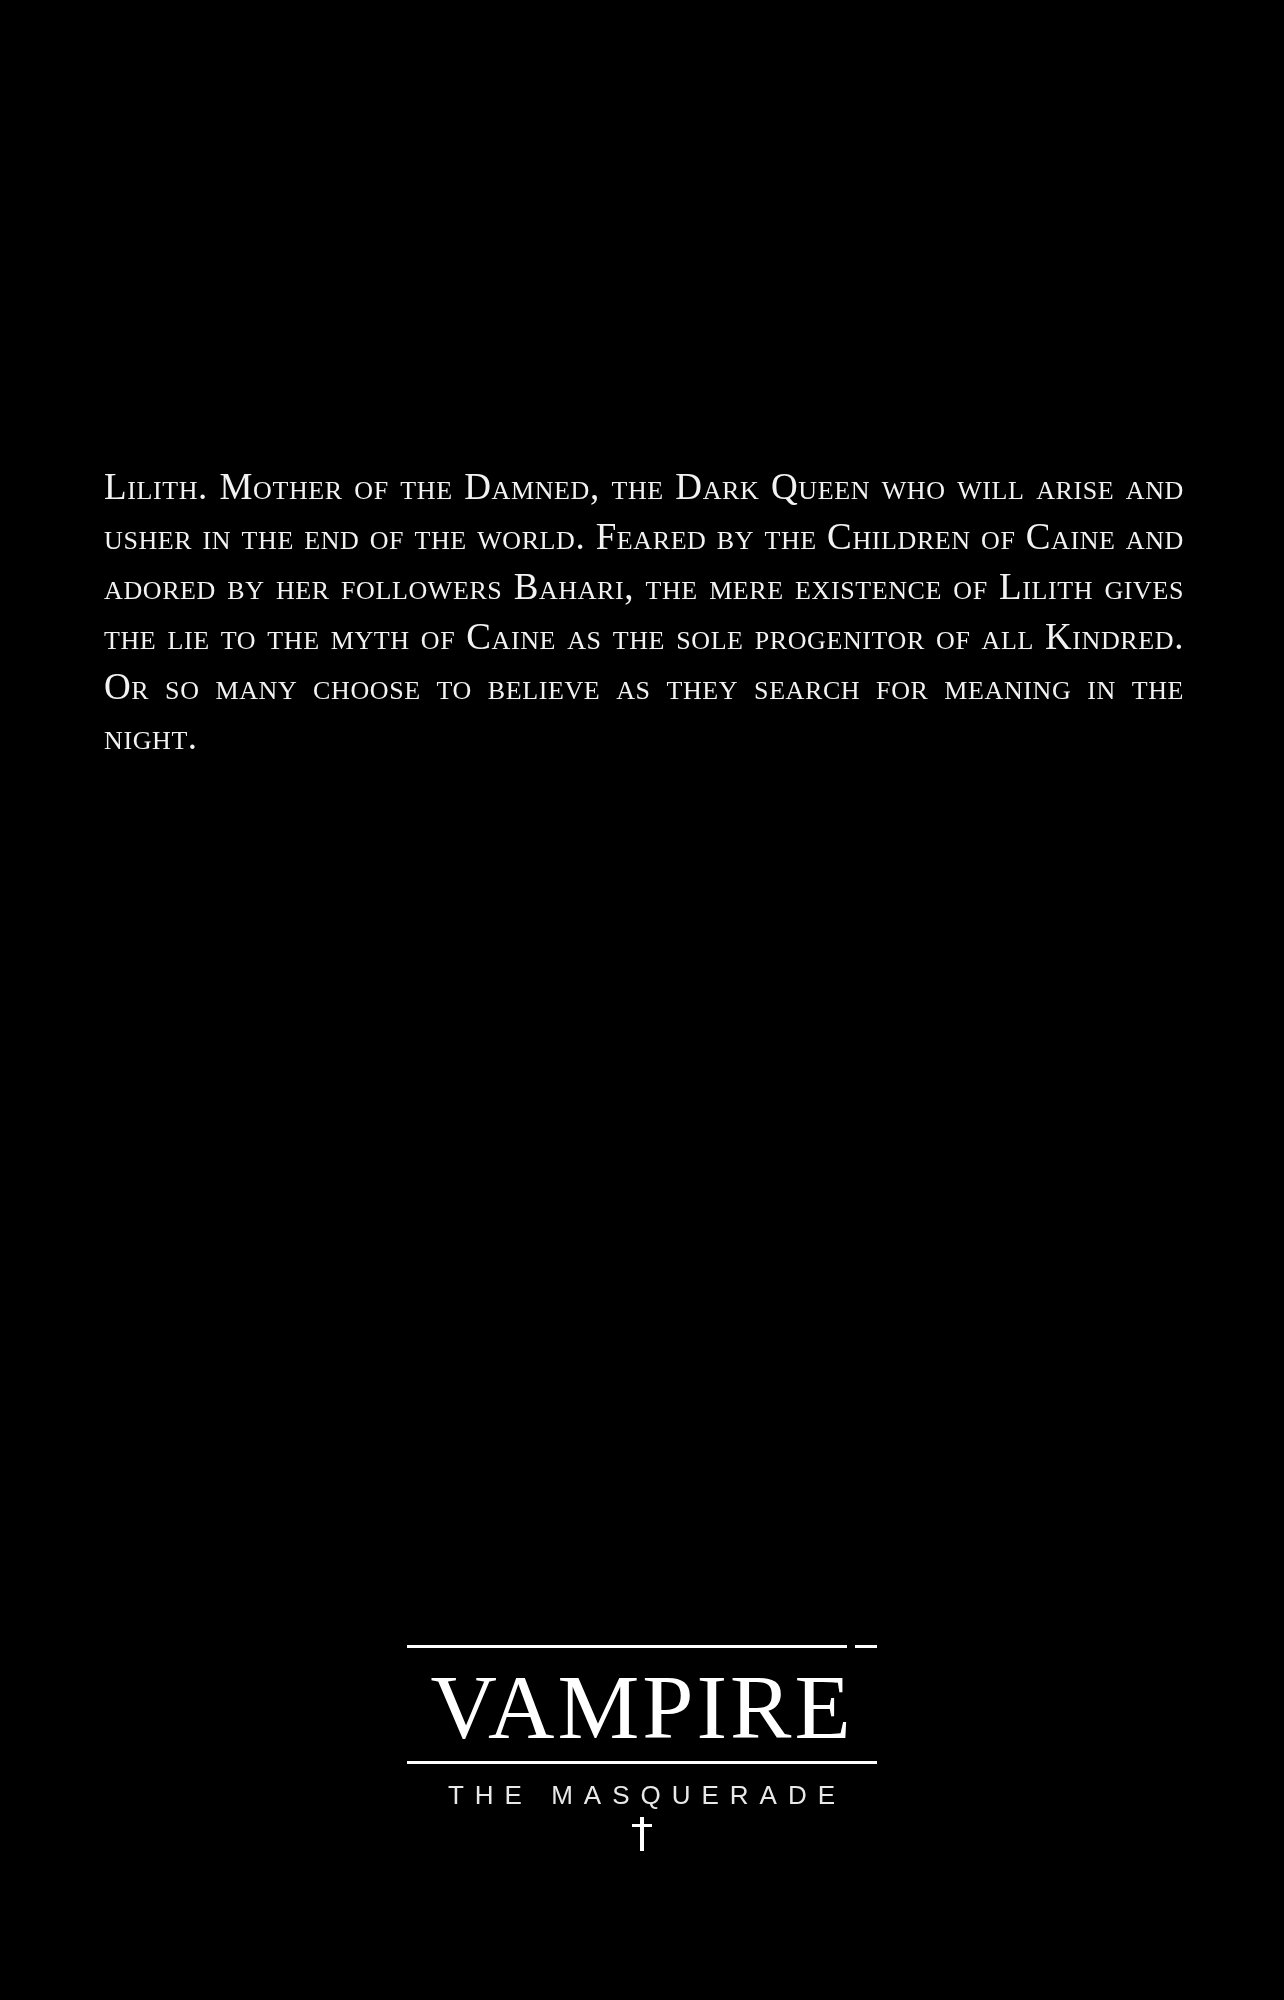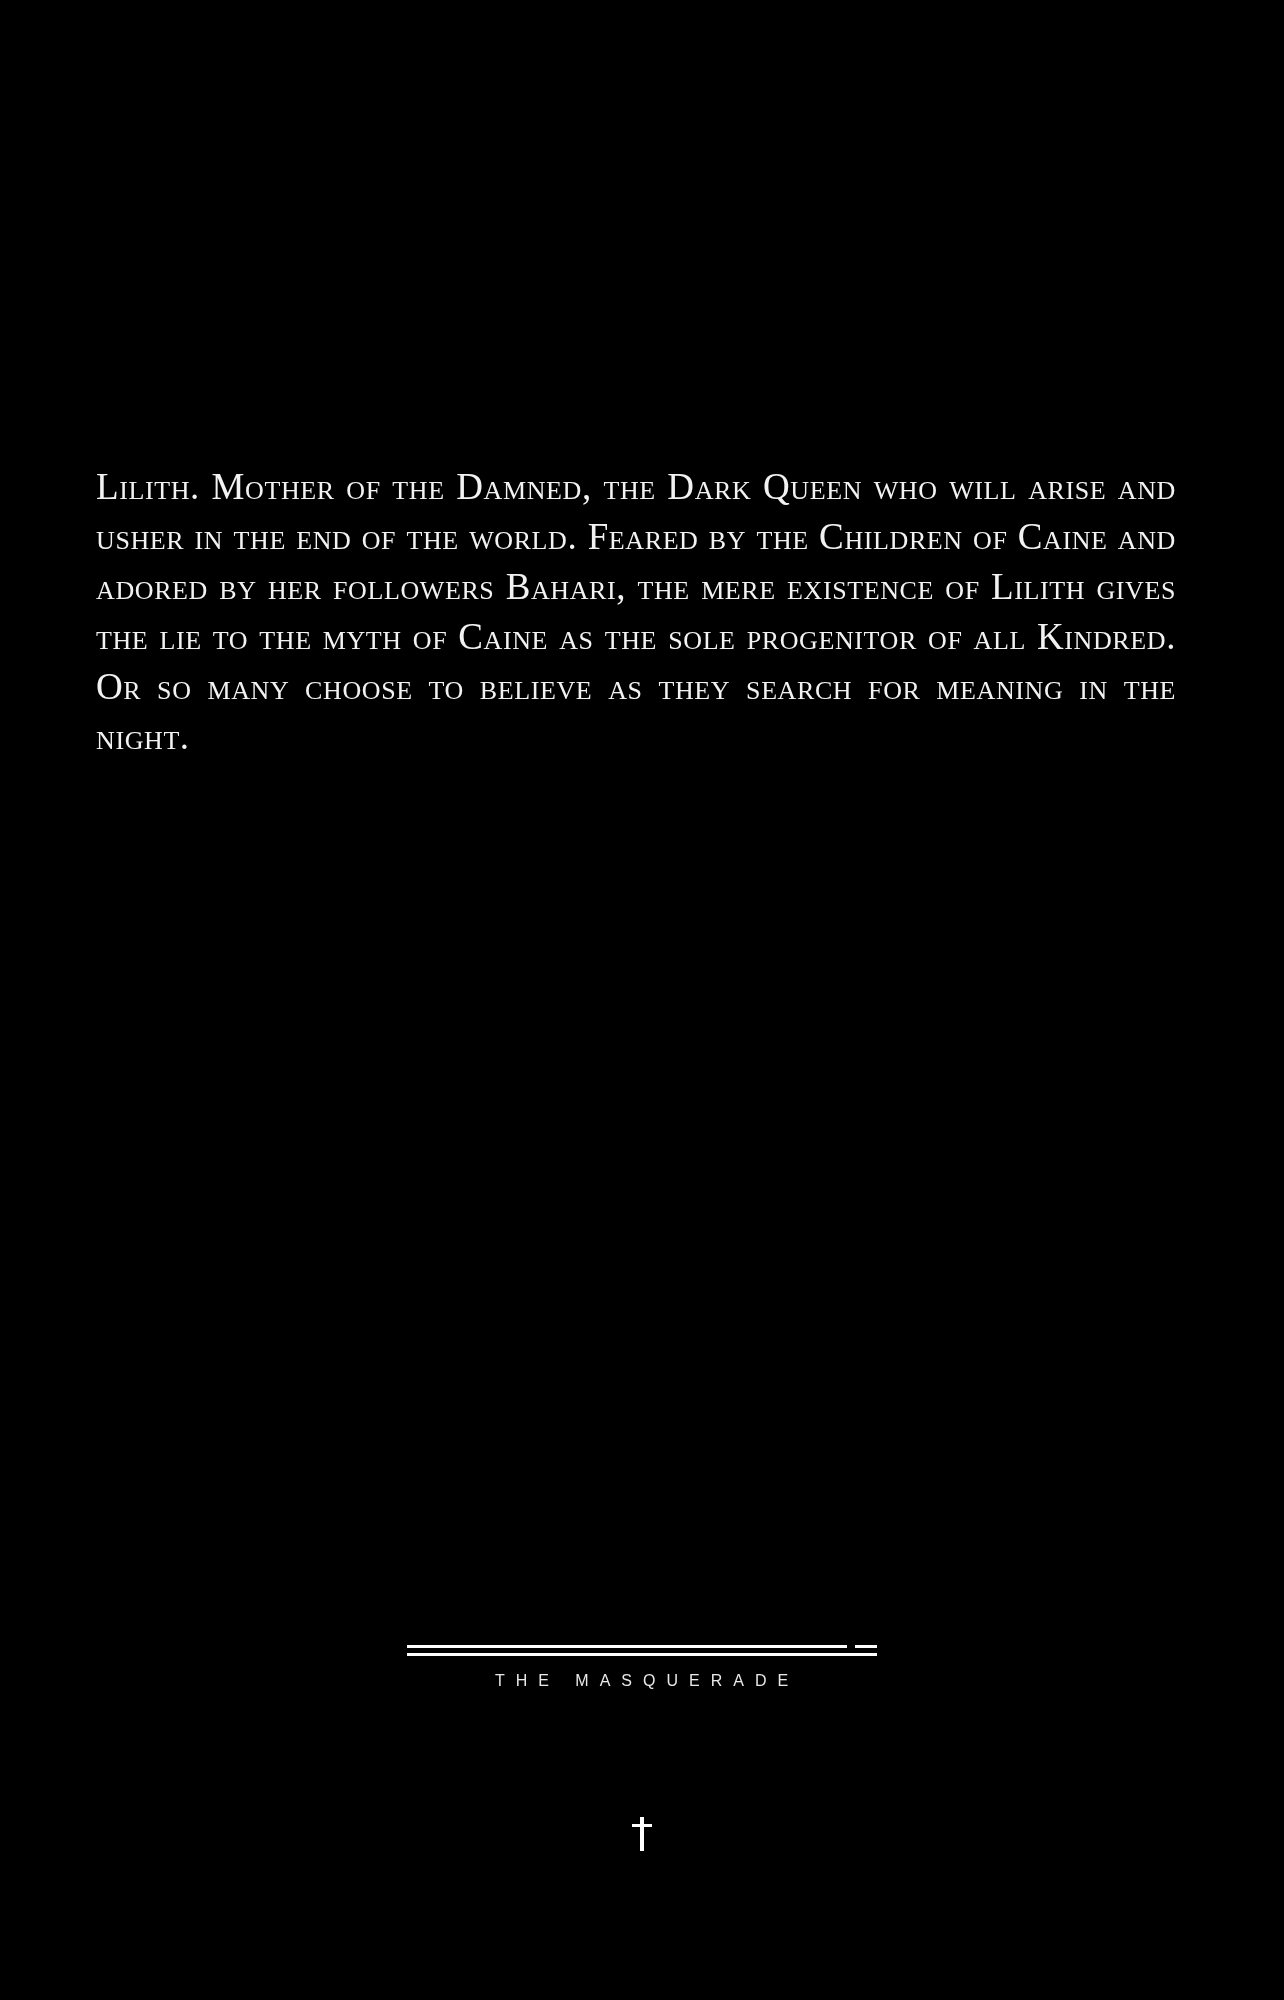--- a/index.html
+++ b/index.html
@@ -17,21 +17,21 @@
   }
 
   .page {
     position: absolute;
     inset: 0;
     background: #000000;
   }
 
   .blurb {
     position: absolute;
-    left: 96px;
+    left: 104px;
     top: 462px;
     width: 1080px;
   }
 
   .blurb p {
     margin: 0 0 46px 0;
     font-family: "Liberation Serif", serif;
     font-variant: small-caps;
     font-size: 37px;
     line-height: 50px;
@@ -92,21 +92,21 @@
 
   .logo-rule-bottom {
     width: 470px;
     height: 3px;
     background: #ffffff;
     margin: 2px auto 0 auto;
   }
 
   .logo-sub {
     font-family: "Liberation Sans", sans-serif;
-    font-size: 16px;
+    font-size: 26px;
     letter-spacing: 11px;
     color: #e8e8e8;
     margin-top: 16px;
     padding-left: 10px;
     white-space: nowrap;
   }
 
   .logo-dagger {
     position: absolute;
     left: 50%;
@@ -133,18 +133,19 @@
 
   <div class="blurb">
     <p class="first-para">Lilith. Mother of the Damned, the Dark Queen who will arise and usher in the end of the world. Feared by the Children of Caine and adored by her followers Bahari, the mere existence of Lilith gives the lie to the myth of Caine as the sole progenitor of all Kindred. Or so many choose to believe as they search for meaning in the night.</p>
   </div>
 
   <div class="logo">
     <div class="logo-rule-top">
       <div class="bar"></div>
       <div class="tick"></div>
     </div>
+    <div class="logo-word">VAMPIRE</div>
     <div class="logo-rule-bottom"></div>
     <div class="logo-sub">THE MASQUERADE</div>
     <div class="logo-dagger"></div>
   </div>
 
 </div>
 
 </body></html>

